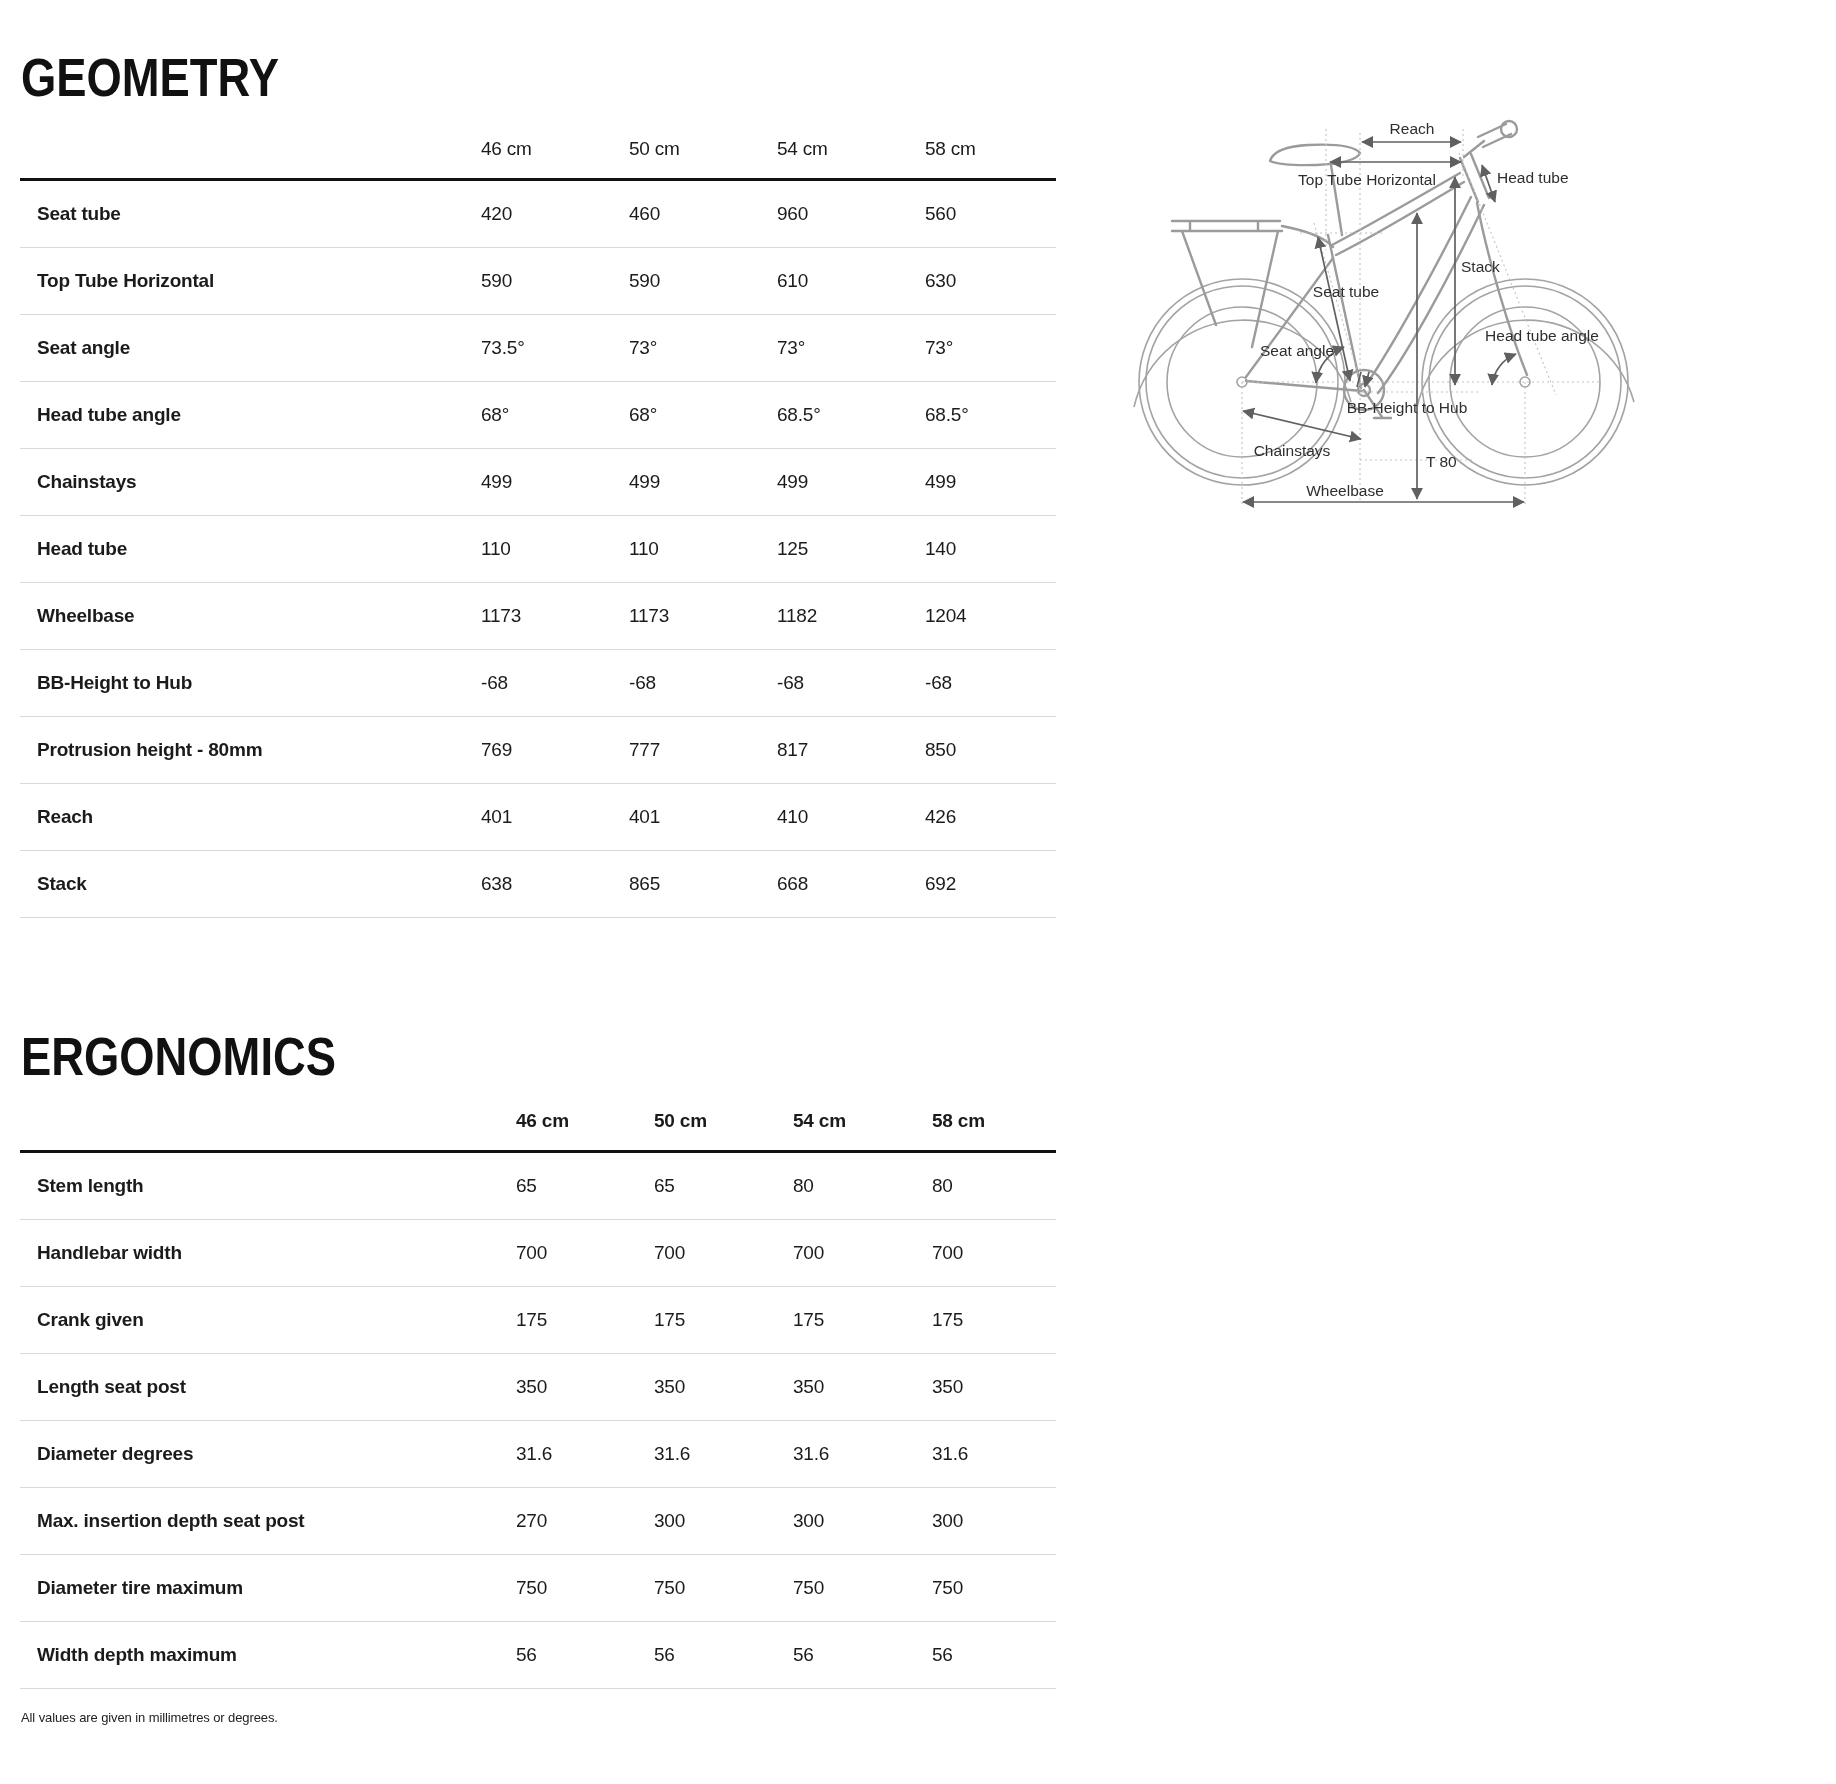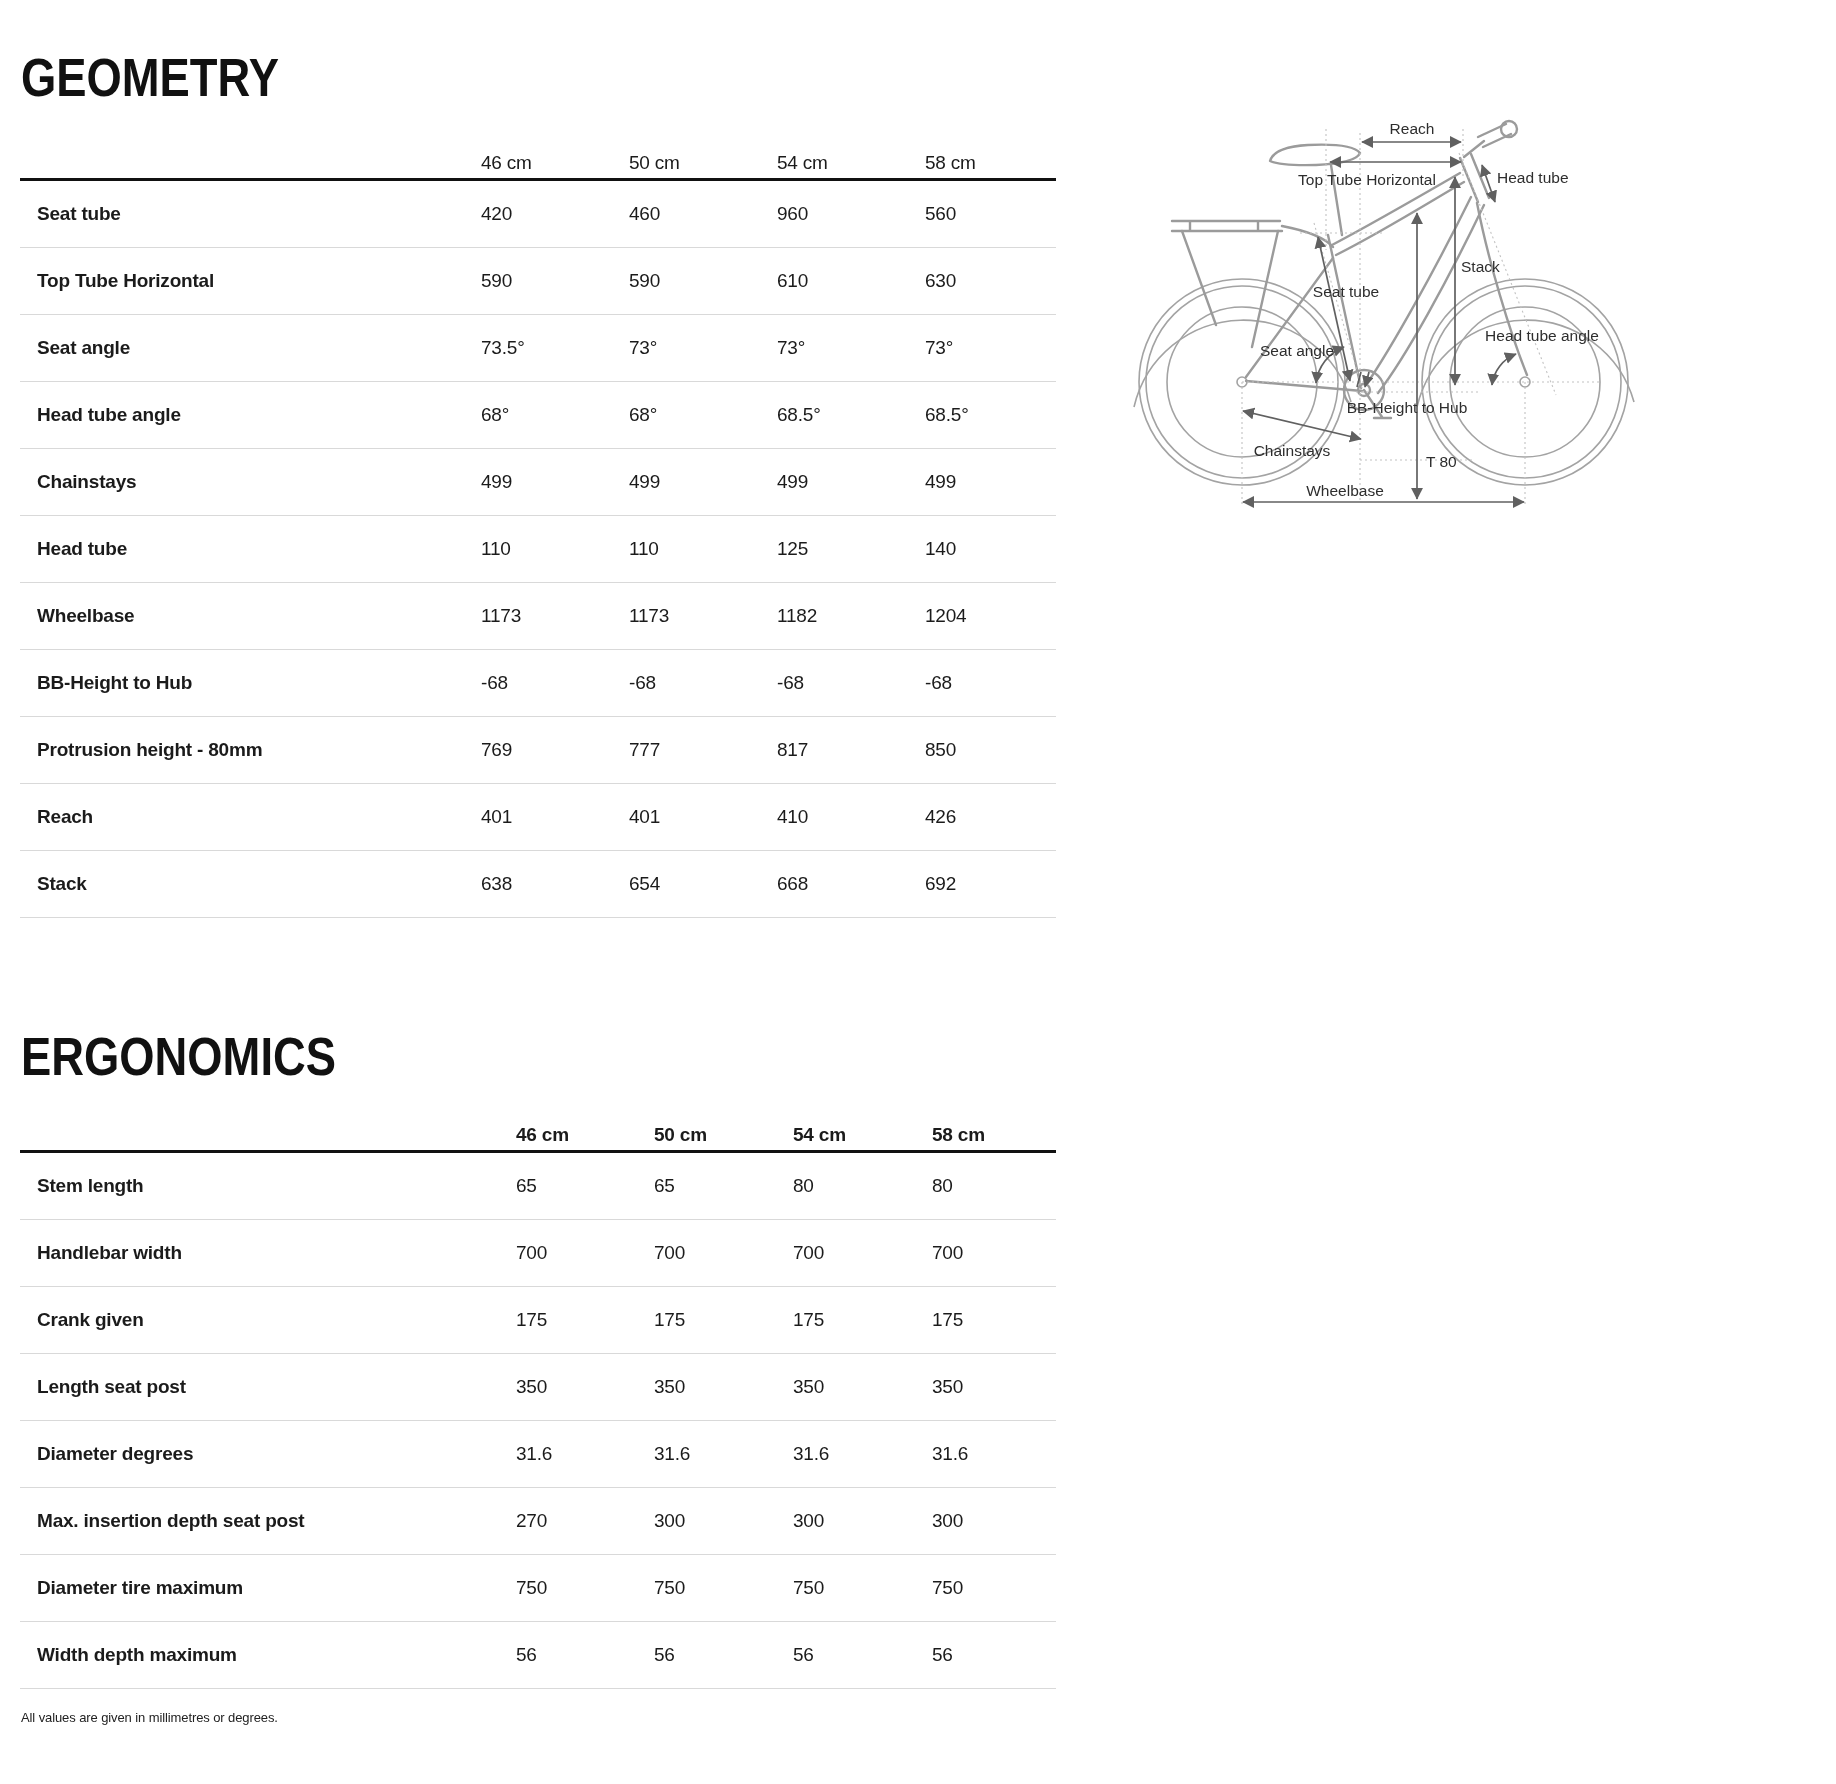--- a/index.html
+++ b/index.html
@@ -18,21 +18,21 @@
     display:grid;align-items:center;
     border-bottom:1px solid #d9d9d9;height:66px;
     font-size:19px;letter-spacing:-0.2px;
   }
   .geo .trow{grid-template-columns:461px 148px 148px 148px 131px;}
   .ergo .trow{grid-template-columns:496px 138px 139px 139px 124px;}
   .trow.head{
     height:80px;border-bottom:3px solid #111;
     align-items:end;
   }
-  .trow.head .hcell{padding-bottom:4px;margin-top:24px;}
+  .trow.head .hcell{padding-bottom:18px;margin-top:24px;}
   .geo .hcell{font-weight:400;}
   .ergo .hcell{font-weight:700;}
   .rlabel{font-weight:700;padding-left:17px;}
   .val{font-weight:400;}
   .footnote{
     position:absolute;left:21px;top:1710px;
     font-size:13px;color:#222;letter-spacing:-0.1px;
   }
   .diagram{position:absolute;left:1130px;top:85px;width:706px;height:440px;}
   .diagram svg{display:block;width:706px;height:440px;}
@@ -121,21 +121,21 @@
   <div class="trow">
     <div class="rlabel">Reach</div>
     <div class="val">401</div>
     <div class="val">401</div>
     <div class="val">410</div>
     <div class="val">426</div>
   </div>
   <div class="trow">
     <div class="rlabel">Stack</div>
     <div class="val">638</div>
-    <div class="val">654</div>
+    <div class="val">865</div>
     <div class="val">668</div>
     <div class="val">692</div>
   </div>
 </div>
 
 <div class="diagram">
 <svg viewBox="0 0 706 440" xmlns="http://www.w3.org/2000/svg">
   <defs>
     <marker id="ah" markerWidth="8" markerHeight="8" refX="6.5" refY="3.5" orient="auto-start-reverse">
       <path d="M0,0 L7,3.5 L0,7 Z" fill="#606060"></path>

